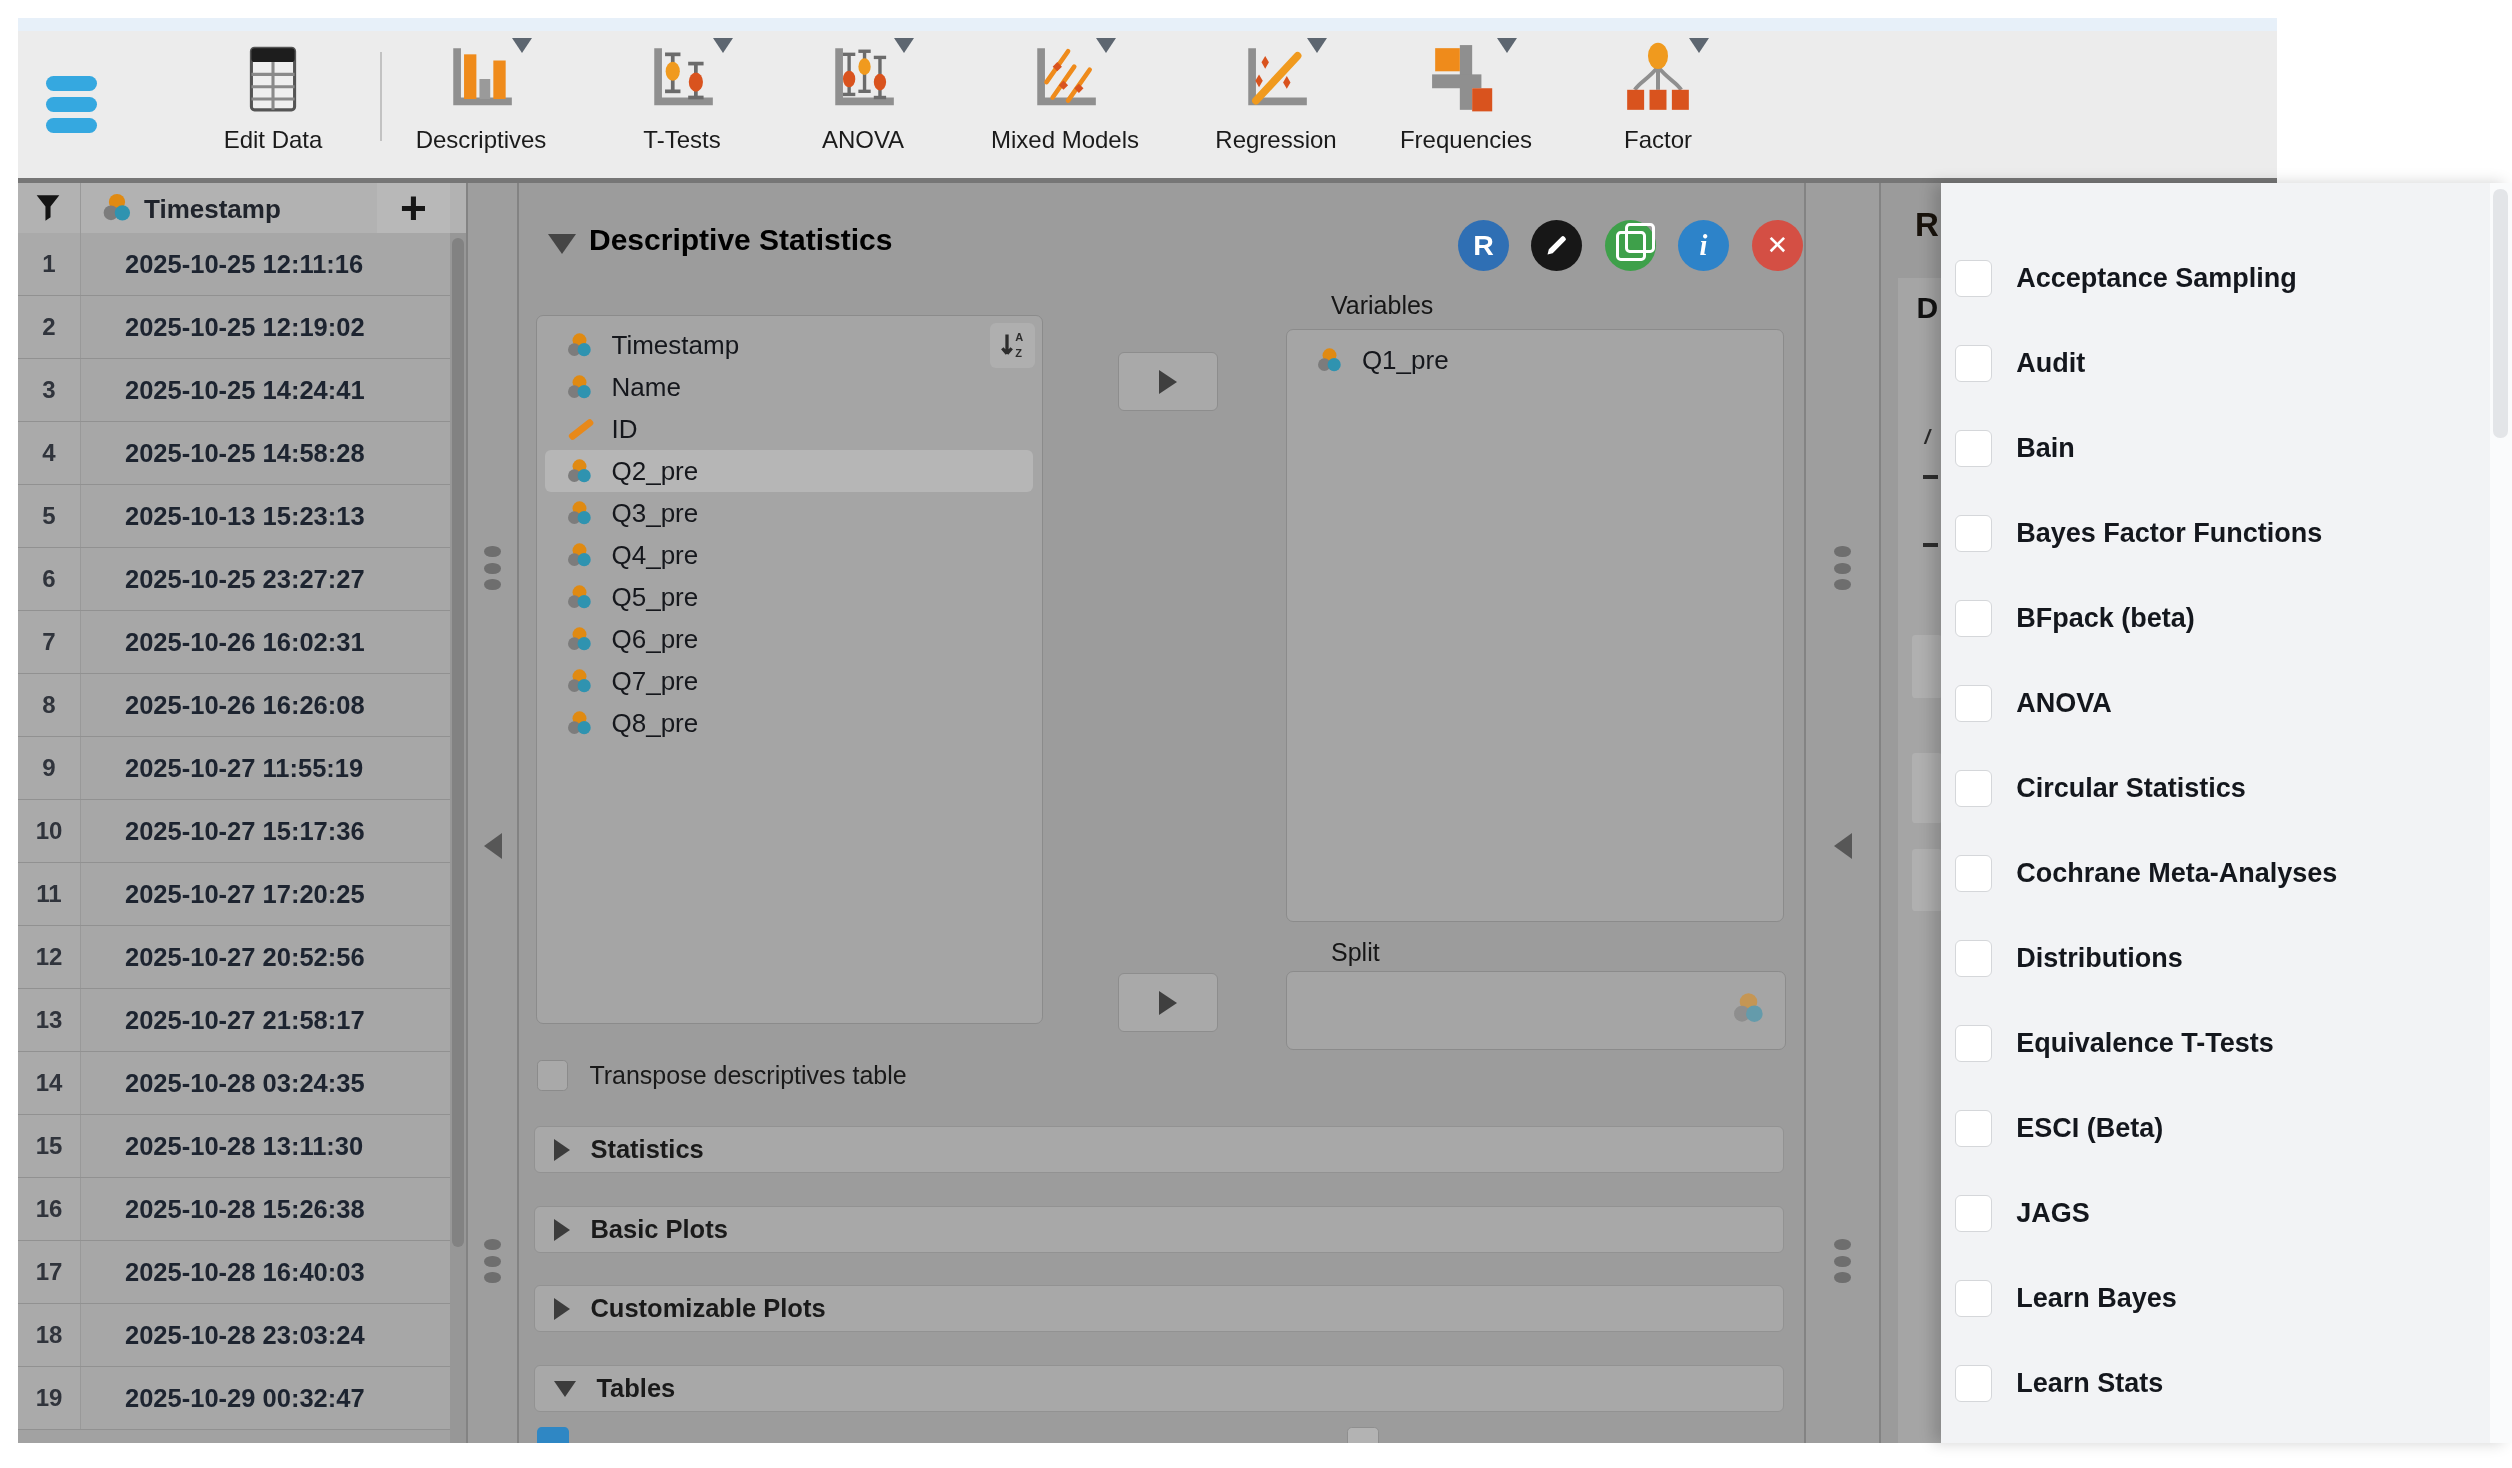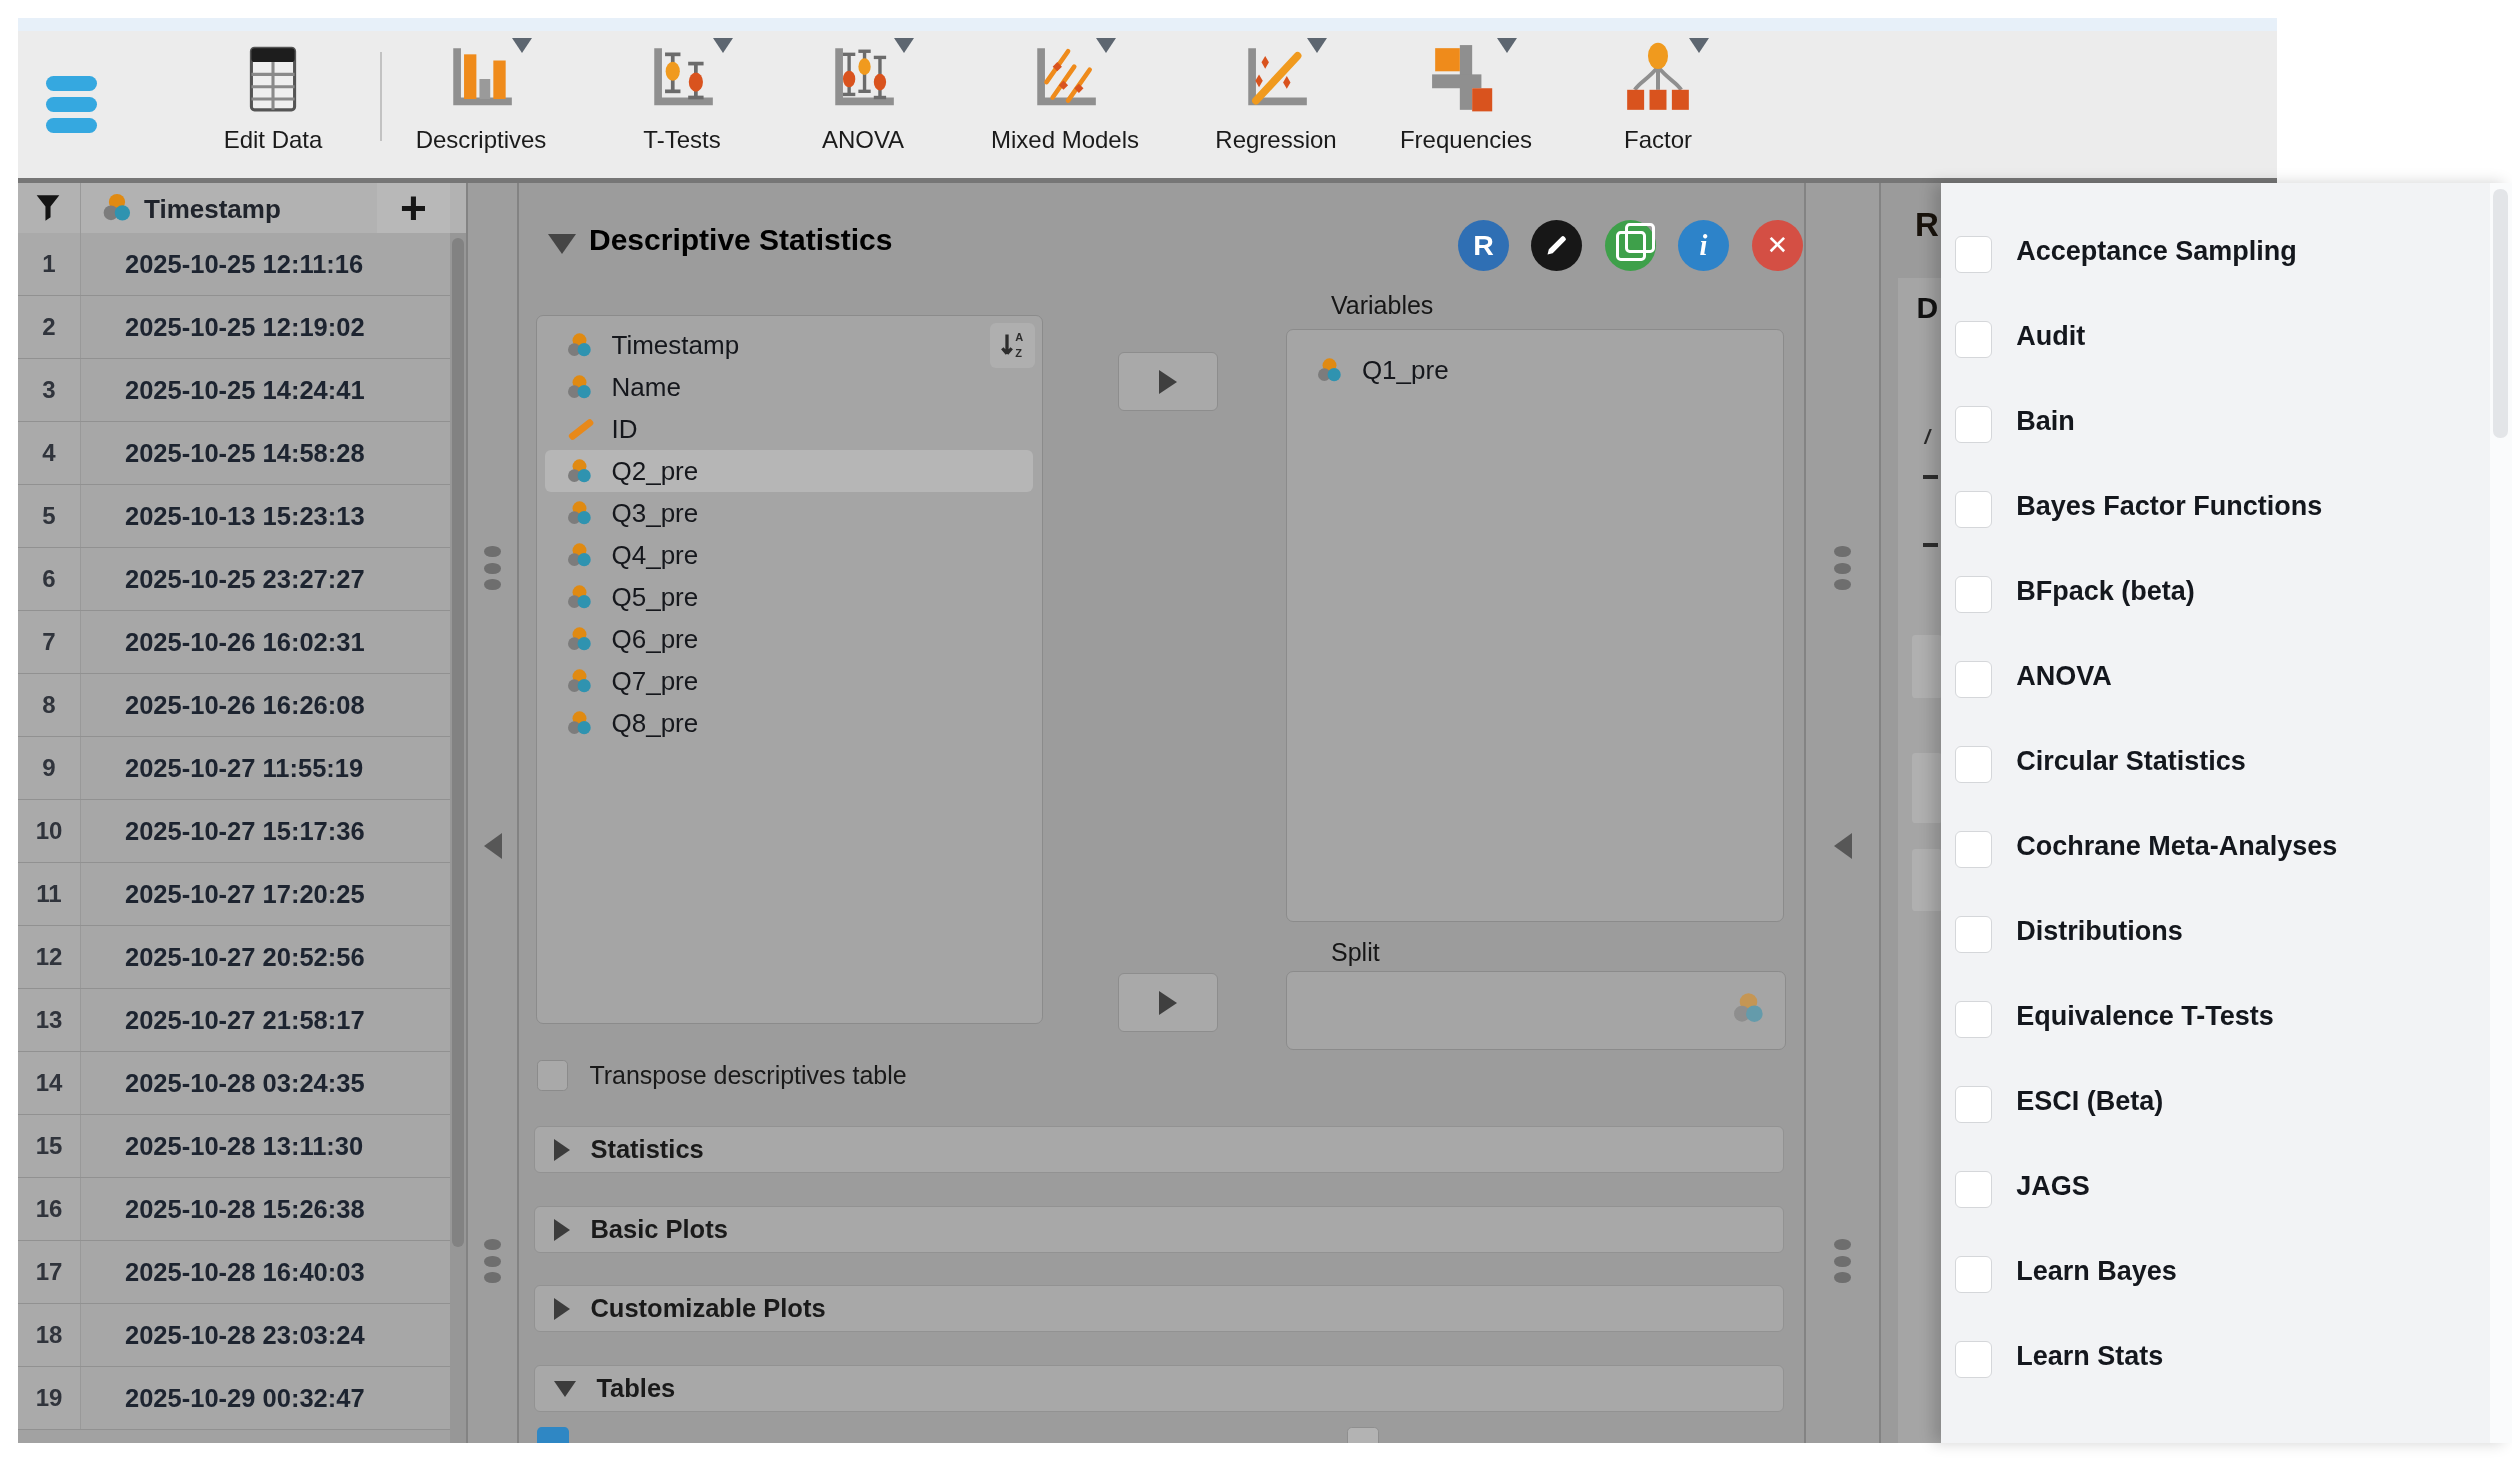--- a/index.html
+++ b/index.html
@@ -75,21 +75,21 @@
   #sortbtn{position:absolute;right:7.1px;top:7.1px;width:45px;height:45px;border-radius:6px;background:#afafaf;
      display:flex;align-items:center;justify-content:center;cursor:pointer;}
 
   .arrowbtn{position:absolute;width:98px;height:57px;background:#a9a9a9;border:1.8px solid #8d8d8d;border-radius:6px;
      display:flex;align-items:center;justify-content:center;cursor:pointer;}
   .arrowbtn .tri{width:0;height:0;border-top:12px solid transparent;border-bottom:12px solid transparent;border-left:18px solid #3f3f3f;}
   #arrow1{left:599px;top:169px;} #arrow2{left:599px;top:790px;}
 
   .boxlabel{position:absolute;font-size:25px;color:#161616;margin-left:45px;}
   #lbl-variables{left:767px;top:108px;} #lbl-split{left:767px;top:755px;}
-  #varbox{left:767px;top:146px;width:498px;height:593px;padding-top:19px;box-sizing:border-box;}
+  #varbox{left:767px;top:146px;width:498px;height:593px;padding-top:9px;box-sizing:border-box;}
   #splitbox{left:767px;top:788px;width:498px;height:77px;}
   #splitbox .ghost{position:absolute;right:16.6px;top:16.6px;width:39px;height:39px;opacity:.55;}
 
   #transpose-row{position:absolute;left:18px;top:877px;display:flex;align-items:center;}
   .checkbox{width:31px;height:31px;border:1.8px solid #8b8b8b;border-radius:4.7px;background:#a9a9a9;box-sizing:border-box;}
   #transpose-row .cl{margin-left:21.4px;font-size:25px;color:#191919;}
 
   .secbar{position:absolute;left:15.4px;width:1250px;height:47px;background:#a8a8a8;border:1.8px solid #929292;border-radius:6px;
      display:flex;align-items:center;box-sizing:border-box;cursor:pointer;}
   .secbar .car{width:0;height:0;margin-left:19px;}
@@ -107,21 +107,21 @@
   #res-r{position:absolute;left:34px;top:22.5px;font-size:33px;font-weight:bold;color:#19130c;}
   #res-card{position:absolute;left:16.6px;top:95px;width:44px;height:1165px;background:#a5a5a5;}
   #res-d{position:absolute;left:19px;top:13px;font-size:30px;font-weight:bold;color:#121212;}
   #res-i{position:absolute;left:27px;top:148px;font-size:20px;font-style:italic;color:#2a2a2a;font-weight:bold;}
   .res-dash{position:absolute;left:25px;width:15.4px;height:3.6px;background:#2e2e2e;}
   .res-block{position:absolute;left:14.2px;width:30px;background:#b0b0b0;border-radius:3.6px;}
 
   
   #modules{left:1941px;top:183px;width:571px;height:1260px;background:#f2f3f5;box-shadow:-8.3px 0 14.2px rgba(0,0,0,.18);}
   #mod-list{position:absolute;left:0;top:53px;right:0;}
-  .mod-item{position:relative;height:85px;display:flex;align-items:flex-start;cursor:pointer;}
+  .mod-item{position:relative;height:85px;display:flex;align-items:center;cursor:pointer;}
   .mod-item .checkbox{width:37px;height:37px;margin-left:14.2px;background:#ffffff;border:1.8px solid #d5d7da;border-radius:6px;}
   .mod-item .ml{margin-left:24px;font-size:27px;font-weight:bold;color:#14171d;}
   #mod-scroll{position:absolute;right:0;top:0;width:22.5px;height:100%;background:#fafbfc;}
   #mod-thumb{position:absolute;right:3.6px;top:6px;width:15.4px;height:249px;border-radius:7.1px;background:#e3e5e8;}
 </style>
 <style></style></head>
 <body>
 
 <svg width="0" height="0" style="position:absolute">
   <defs>

